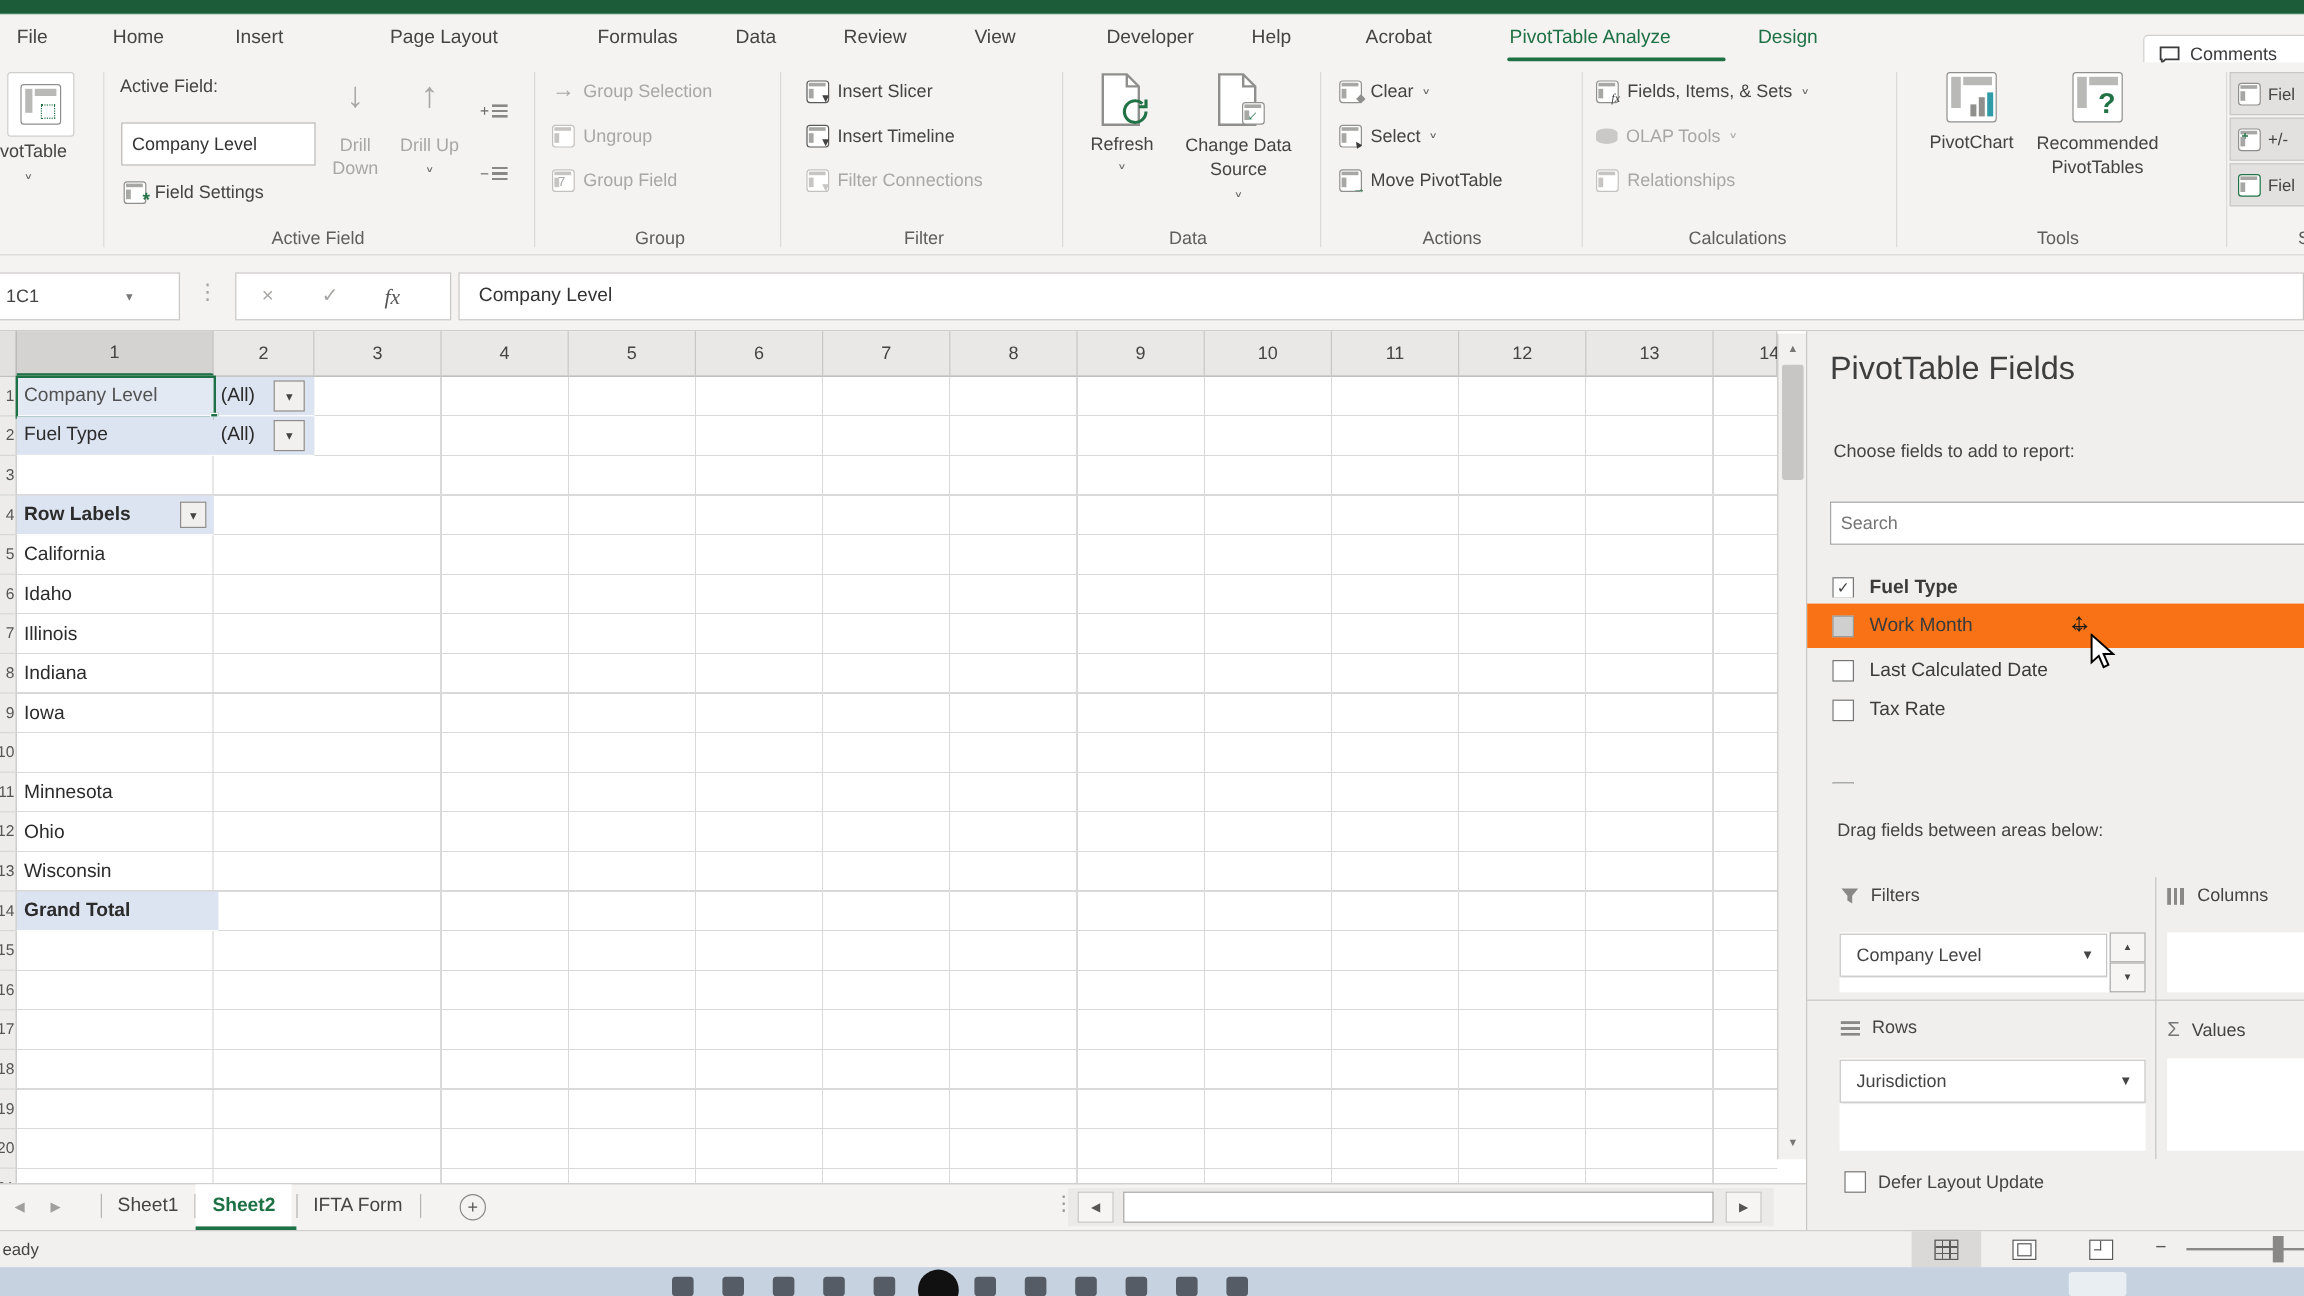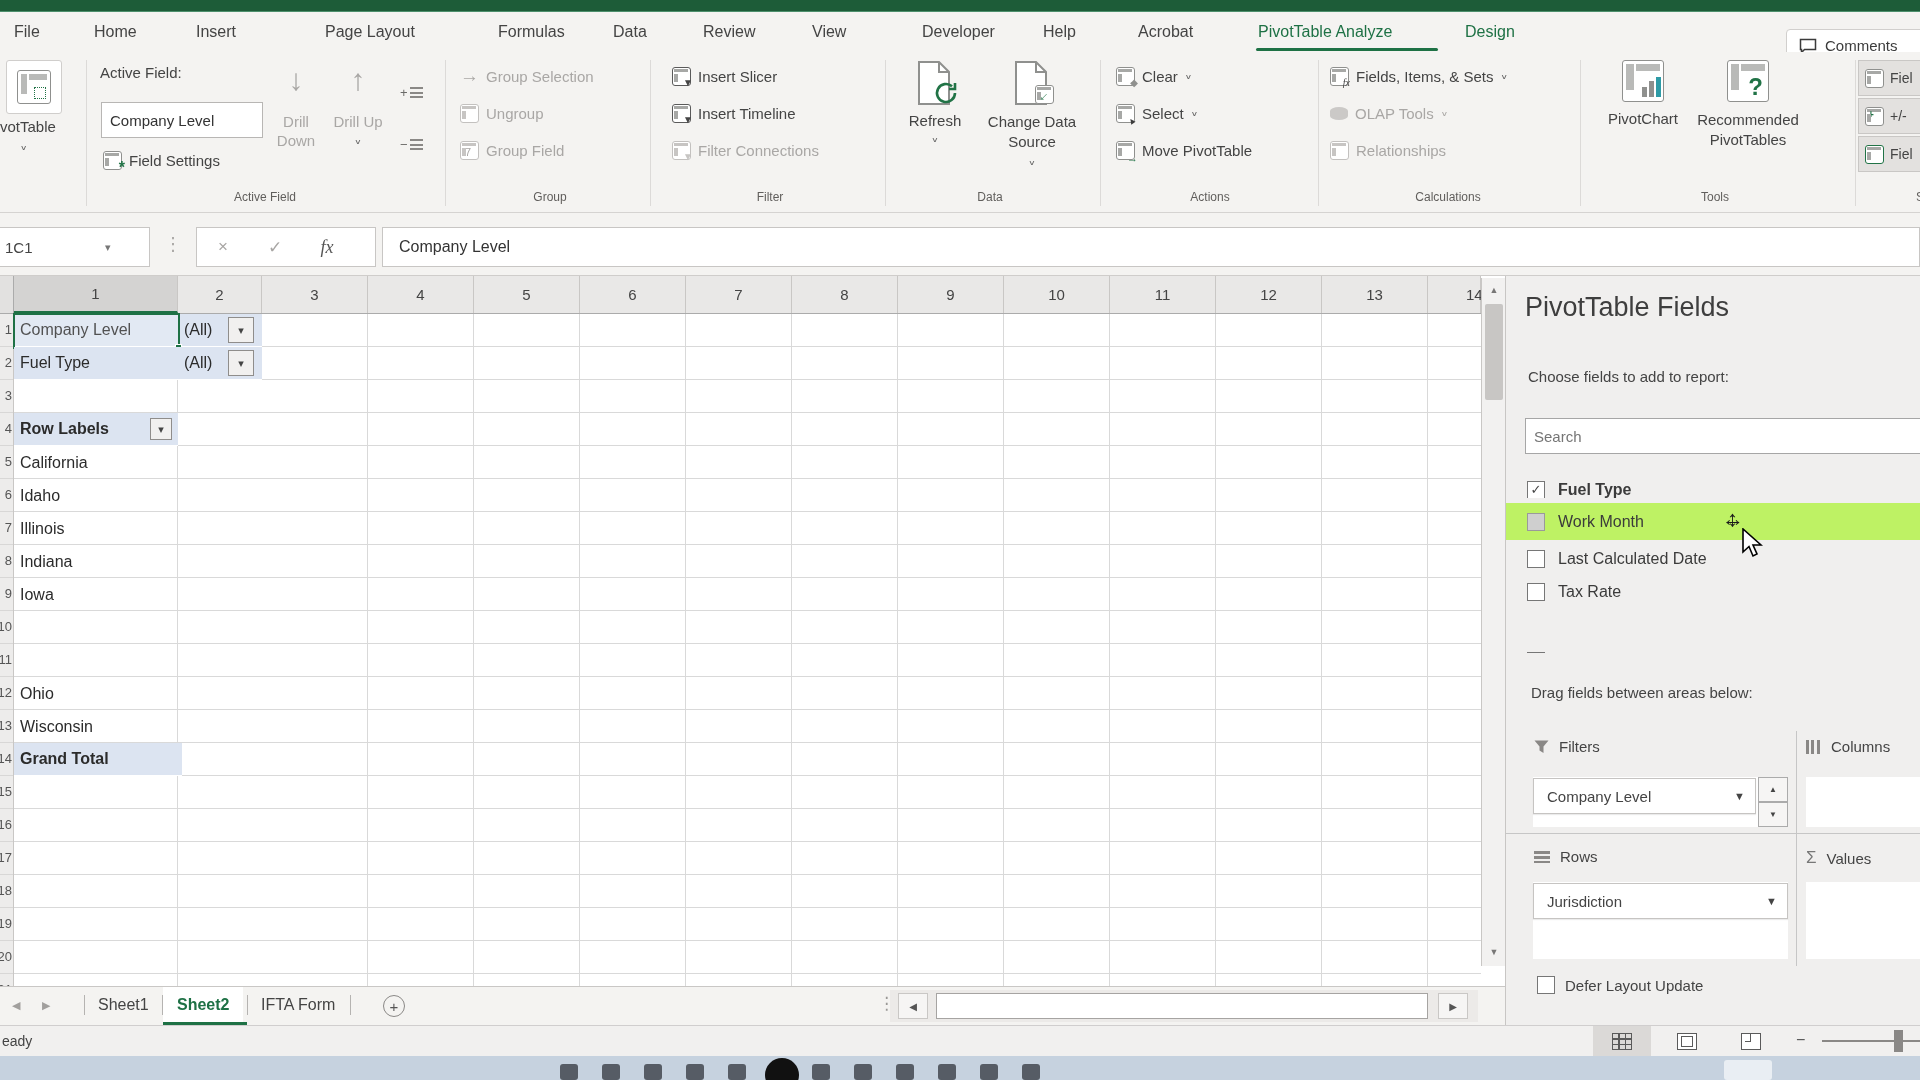--- a/index.html
+++ b/index.html
@@ -9,21 +9,21 @@
   
   #titlebar{left:0;top:0;width:1920px;height:12px;background:#1D5C38;border-bottom:1px solid #4d8f6d;}
   #tabrow{left:0;top:12px;width:1920px;height:40px;background:#F4F3F1;}
   .rtab{position:absolute;top:0;height:40px;display:flex;align-items:center;font-size:16px;color:#444;cursor:default;}
   .rtab.active{color:#1E7145;font-weight:500;}
   .rtab-underline{position:absolute;height:3px;background:#1E7145;border-radius:2px;top:36px;}
   #comments-btn{left:1786px;top:17px;width:146px;height:33px;background:#fff;border:1px solid #D1CFCD;border-radius:4px;display:flex;align-items:center;gap:8px;padding-left:12px;font-size:15px;color:#3b3b3b;}
   
   #ribbon{left:0;top:52px;width:1920px;height:161px;background:#F4F3F1;border-bottom:1px solid #D5D3D1;}
   .rsep{position:absolute;top:8px;width:1px;height:146px;background:#DCDAD8;}
-  .glabel{position:absolute;top:138px;font-size:12px;color:#605E5C;text-align:center;}
+  .glabel{position:absolute;top:138px;font-size:15px;color:#605E5C;text-align:center;}
   .rtxt{font-size:15px;color:#444;}
   .dis{color:#A9A7A5 !important;}
   .dis .icsq{border-color:#C3C1BF;}
   .dis .icsq::before,.dis .icsq::after{background:#C7C5C3 !important;}
   .smrow{position:absolute;display:flex;align-items:center;gap:7px;height:24px;white-space:nowrap;}
   .icsq{width:19px;height:19px;border:1.5px solid #8f908e;border-radius:3px;background:#fff;position:relative;flex:none;}
   .icsq::before{content:"";position:absolute;left:1px;top:1px;width:14px;height:3px;background:#a7a8a6;}
   .icsq::after{content:"";position:absolute;left:1px;top:6px;width:4px;height:8px;background:#a7a8a6;}
   .badge{position:absolute;font-size:10px;line-height:10px;}
   .lines3{width:13px;height:11px;background:repeating-linear-gradient(to bottom,#8a8886 0 2px,transparent 2px 4.5px);}
@@ -449,20 +449,23 @@
         </div>
       <div class="grow" style="top:198px">
           <div class="wc" style="left:0;width:164px">Illinois</div>
         </div>
       <div class="grow" style="top:231px">
           <div class="wc" style="left:0;width:164px">Indiana</div>
         </div>
       <div class="grow" style="top:264px">
           <div class="wc" style="left:0;width:164px">Iowa</div>
         </div>
+      <div class="grow" style="top:330px">
+          <div class="wc" style="left:0;width:164px">Minnesota</div>
+        </div>
       <div class="grow" style="top:363px">
           <div class="wc" style="left:0;width:164px">Ohio</div>
         </div>
       <div class="grow" style="top:396px">
           <div class="wc" style="left:0;width:140px">Wisconsin</div>
         </div>
       <div class="grow" style="top:429px">
           <div class="bc bold" style="left:0;width:168px">Grand Total</div>
         </div>
     </div>
@@ -545,21 +548,21 @@
     <input id="fp-search" class="abs" placeholder="Search" style="">
 
     <div class="clip" style="top:196px;height:26px">
       <div class="frow" style="bottom:-8px;font-weight:bold">
         <span class="cb">
             <span>✓</span>
           </span>
         <span>Fuel Type</span>
       </div>
     </div>
-    <div class="frow" style="top:227px;height:37px;background:#bef264">
+    <div class="frow" style="top:227px;height:37px;background:#f97316">
       <span class="cb" style="background:#cfcfcf;border-color:#9a9a9a"></span>
       <span>Work Month</span>
     </div>
     <div class="frow" style="top:266px">
       <span class="cb"></span>
       <span>Last Calculated Date</span>
     </div>
     <div class="frow" style="top:299px">
       <span class="cb"></span>
       <span>Tax Rate</span>

